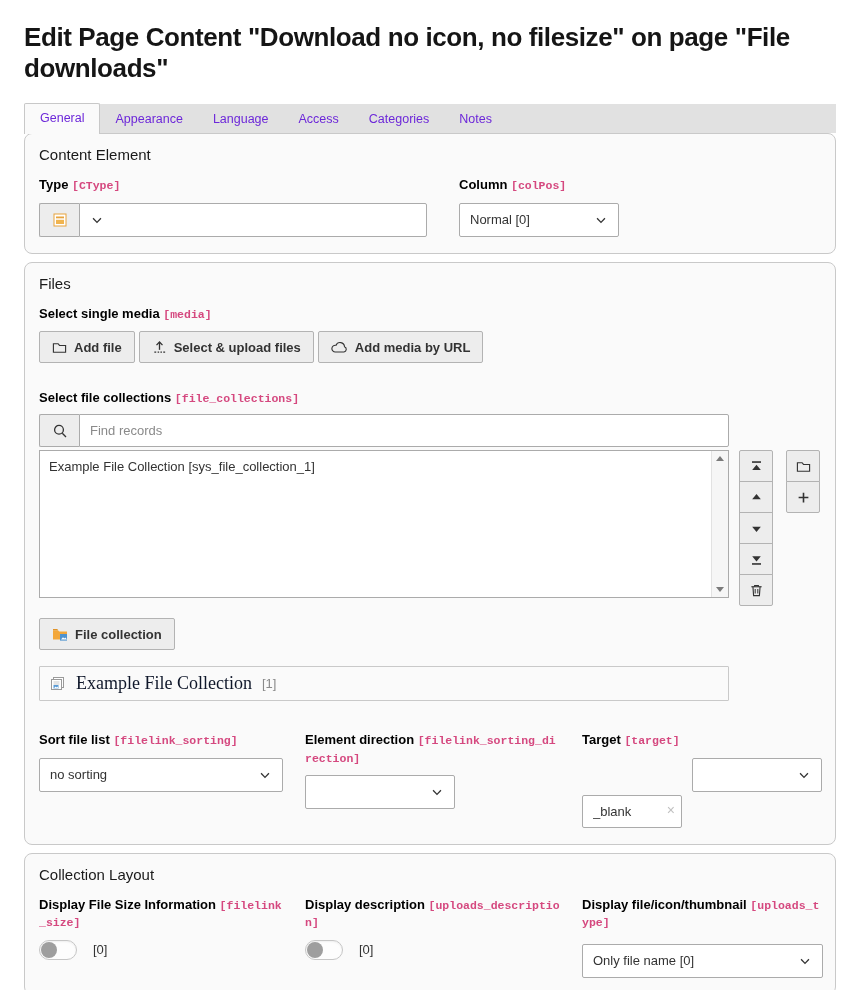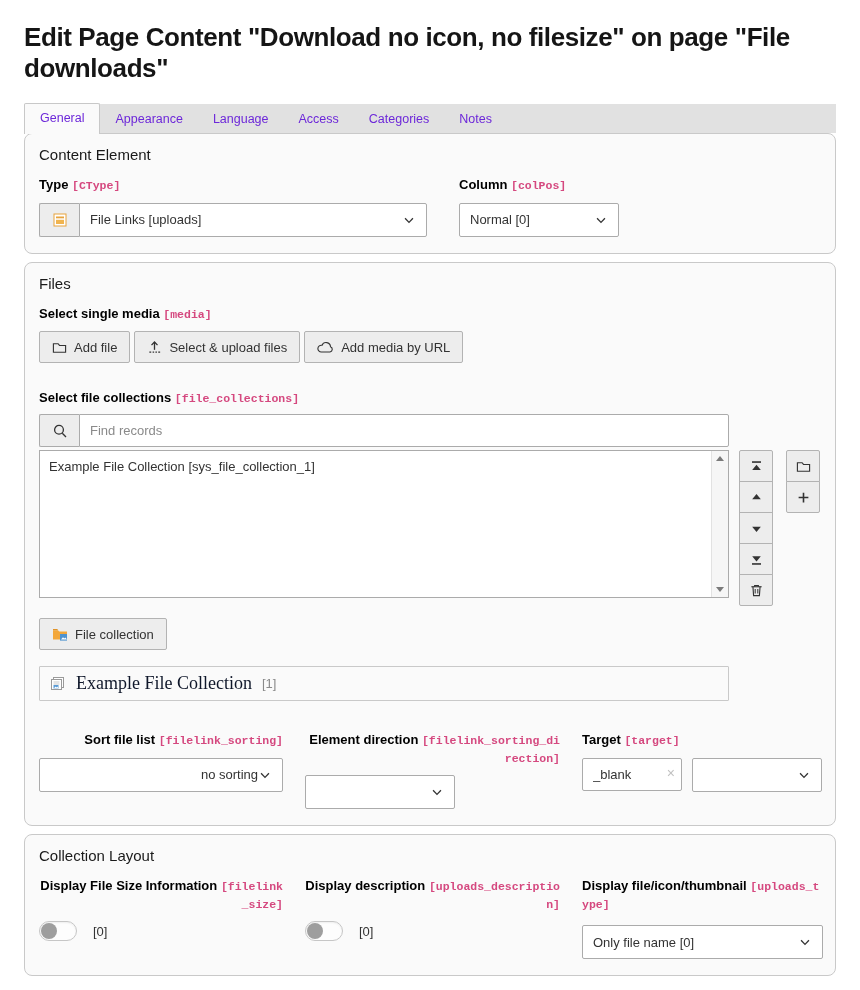--- a/index.html
+++ b/index.html
@@ -39,21 +39,21 @@
     border-right: none; display: flex; align-items: center; justify-content: center;
     border-radius: 2px 0 0 2px; }
   .text-input { flex: 1; height: 33px; border: 1px solid #ababab; border-radius: 0 2px 2px 0;
     font-size: 13px; padding: 0 10px; color: #333; font-family: "Liberation Sans", sans-serif;
     background: #fff; outline: none; }
   .text-input::placeholder { color: #8a8a8a; }
 
   
   .btn { display: inline-flex; align-items: center; gap: 7px; background: #ededed;
     border: 1px solid #b3b3b3; border-radius: 2px; height: 32px; padding: 0 12px;
-    font-size: 13px; color: #333; cursor: pointer; }
+    font-size: 13px; color: #333; cursor: pointer; font-weight: bold; }
   .btn-row { display: flex; gap: 4px; margin-bottom: 26px; }
 
   
   .ce-grid { display: grid; grid-template-columns: 388px 160px; column-gap: 32px; }
   .type-select-group { display: flex; }
   .type-icon-box { width: 40px; height: 34px; background: #ededed; border: 1px solid #ababab;
     border-right: none; border-radius: 2px 0 0 2px; display: flex; align-items: center;
     justify-content: center; }
   .type-select-group .select { flex: 1; border-radius: 0 2px 2px 0; }
 
@@ -83,23 +83,23 @@
   .new-coll-btn { margin-top: 12px; }
   .record-item { margin-top: 16px; width: 690px; height: 35px; border: 1px solid #c9c9c9;
     border-radius: 1px; display: flex; align-items: center; padding: 0 9px; gap: 10px;
     background: #fafafa; }
   .record-item .title { font-size: 18px; color: #0f172a; font-family: Liberation Serif, serif; }
   .record-item .uid { font-size: 13px; color: #8a8a8a; }
 
   
   .row3 { display: grid; grid-template-columns: 266px 277px 241px; align-items: start; }
   .sort-row { margin-top: 30px; }
-  .col-pad { padding-right: 22px; text-align: right; }
+  .col-pad { padding-right: 22px; }
   .target-controls { display: flex; gap: 10px; }
-  .target-input-wrap { position: relative; width: 100px; }
+  .target-input-wrap { position: relative; width: 100px; margin-top: 37px; }
   .target-input-wrap .text-input { width: 100%; border-radius: 2px; padding-right: 24px; }
   .clear-x { position: absolute; right: 7px; top: 8px; font-size: 14px; color: #c0c0c0;
     cursor: pointer; line-height: 1; }
 
   
   .toggle-row { display: flex; align-items: center; gap: 16px; margin-top: 7px; }
   .toggle { width: 38px; height: 20px; border: 1px solid #c6c6c6; border-radius: 10px;
     background: #fdfdfd; position: relative; cursor: pointer; box-shadow: inset 0 1px 2px rgba(0,0,0,.06); }
   .knob { position: absolute; left: 1px; top: 1px; width: 16px; height: 16px; border-radius: 50%;
     background: #9e9e9e; }
@@ -138,21 +138,20 @@
         </div>
         <div class="type-select-group">
           <span class="type-icon-box">
             <svg width="16" height="16" viewBox="0 0 16 16">
               <rect x="2" y="2" width="12" height="12" fill="#fff" stroke="#e8a33d" stroke-width="1"></rect>
               <rect x="4" y="4.5" width="8" height="1.8" fill="#e8a33d"></rect>
               <rect x="4" y="7.8" width="8" height="4.2" fill="#f0b44f"></rect>
             </svg>
           </span>
           <div class="select">
-            <span class="val">File Links [uploads]</span>
             <span class="chev">
               <svg width="14" height="14" viewBox="0 0 16 16">
                   <path d="M3.5 6l4.5 4.7L12.5 6" fill="none" stroke="#333" stroke-width="1.5"></path>
                 </svg>
             </span>
           </div>
         </div>
       </div>
       <div>
         <div class="field-label">

